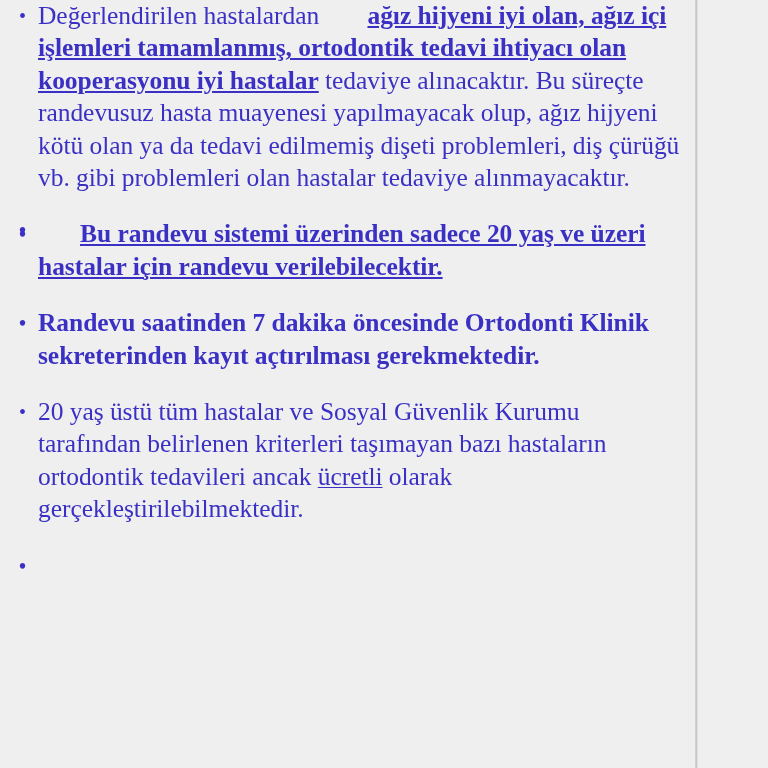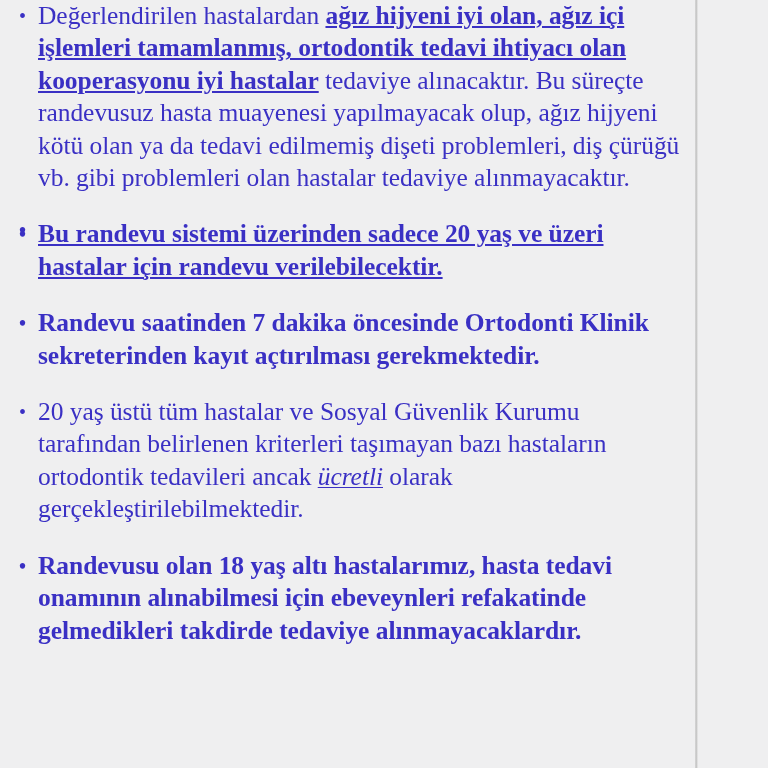--- a/index.html
+++ b/index.html
@@ -73,38 +73,38 @@
     text-align: left;
   }
 
   
   .w-normal { font-weight: normal; }
   .w-bold   { font-weight: bold; }
 
   
   .run { }
   .run.bold { font-weight: bold; }
-  .run.underline { text-decoration: underline; text-decoration-thickness: 2px; text-underline-offset: 2px; }
-  .run.thin-underline { text-decoration: underline; text-decoration-thickness: 1px; text-underline-offset: 2px; font-style: italic; }
+  .run.underline { text-decoration: underline; text-decoration-thickness: 2px; text-underline-offset: 2px; margin-left: 42px; }
+  .run.thin-underline { text-decoration: underline; text-decoration-thickness: 1px; text-underline-offset: 2px; }
 
   
   li.bullet.gap-lg { margin-bottom: 20px; }
   li.bullet.gap-xl { margin-bottom: 24px; }
 </style>
 </head>
 <body>
 
 <div id="page">
 
   <div id="content">
     <ul class="bullets" id="bullet-list">
         <li class="bullet w-normal gap-lg"><span class="bullet-marker">•</span><span class="rule-text"><span class="run">Değerlendirilen hastalardan </span><span class="run bold underline">ağız hijyeni iyi olan, ağız içi işlemleri tamamlanmış, ortodontik tedavi ihtiyacı olan kooperasyonu iyi hastalar</span><span class="run"> tedaviye alınacaktır. Bu süreçte randevusuz hasta muayenesi yapılmayacak olup, ağız hijyeni kötü olan ya da tedavi edilmemiş dişeti problemleri, diş çürüğü vb. gibi problemleri olan hastalar tedaviye alınmayacaktır.</span></span></li>
         <li class="bullet w-bold gap-xl"><span class="bullet-marker">•</span></li>
         <li class="bullet w-bold gap-xl"><span class="bullet-marker">•</span><span class="rule-text"><span class="run bold underline">Bu randevu sistemi üzerinden sadece 20 yaş ve üzeri hastalar için randevu verilebilecektir.</span></span></li>
         <li class="bullet w-bold gap-xl"><span class="bullet-marker">•</span><span class="rule-text"><span class="run bold">Randevu saatinden 7 dakika öncesinde Ortodonti Klinik sekreterinden kayıt açtırılması gerekmektedir.</span></span></li>
         <li class="bullet w-normal gap-xl"><span class="bullet-marker">•</span><span class="rule-text"><span class="run">20 yaş üstü tüm hastalar ve Sosyal Güvenlik Kurumu tarafından belirlenen kriterleri taşımayan bazı hastaların ortodontik tedavileri ancak </span><span class="run thin-underline">ücretli</span><span class="run"> olarak gerçekleştirilebilmektedir.</span></span></li>
-        <li class="bullet w-bold gap-lg"><span class="bullet-marker">•</span><span class="rule-text"><span class="run bold">Randevusu olan 18 yaş altı hastalarımız, hasta tedavi onamının alınabilmesi için ebeveynleri refakatinde gelmedikleri takdirde tedaviye alınmayacaklardır.</span></span></li>
+        <li class="bullet w-bold gap-lg"><span class="bullet-marker">•</span></li>
       </ul>
   </div>
 
   <div id="column-divider"></div>
 
 </div>
 
 </body></html>

